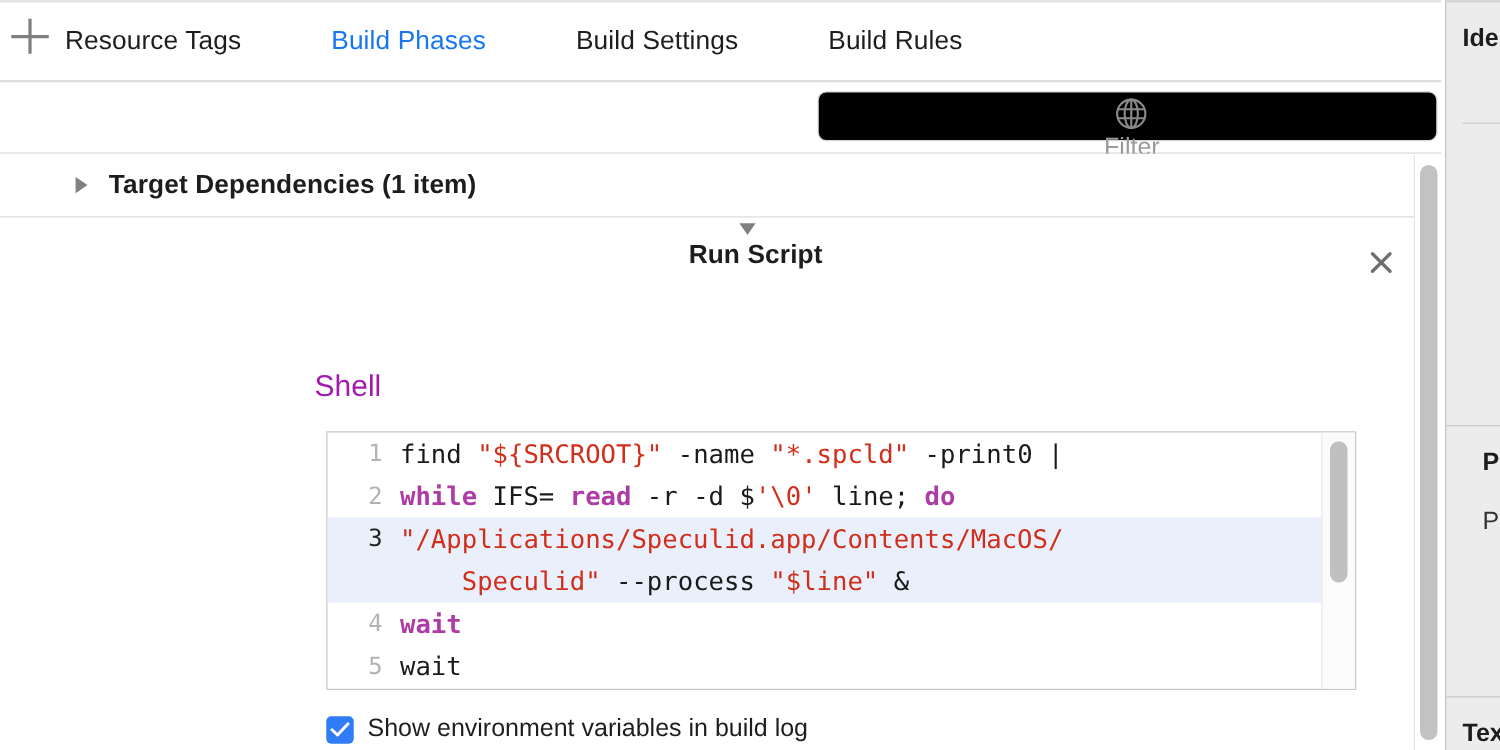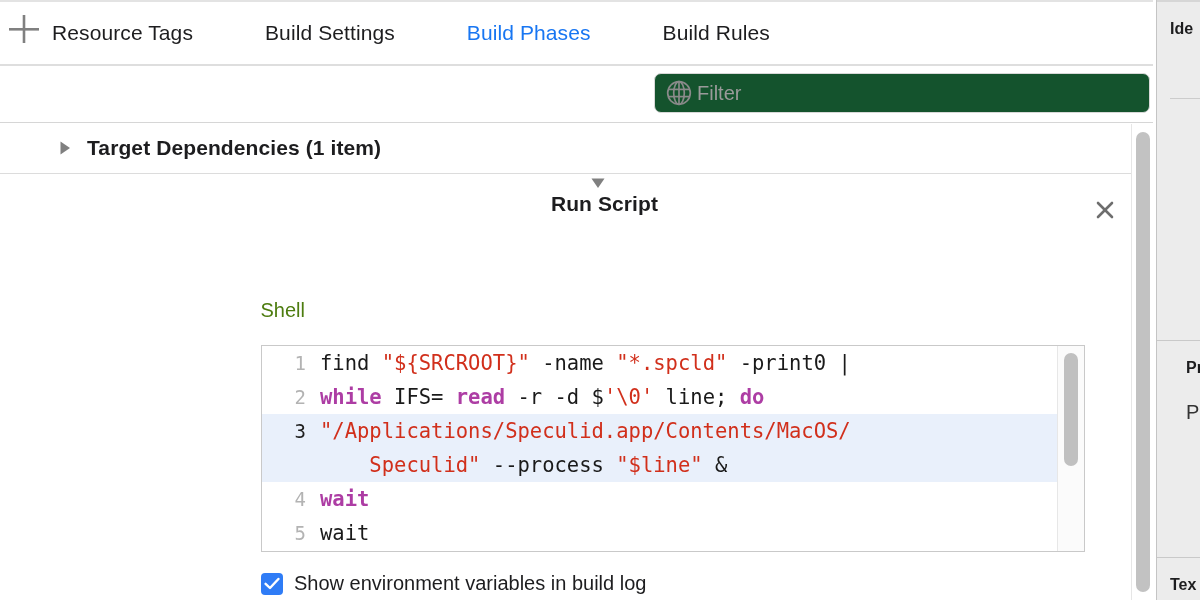--- a/index.html
+++ b/index.html
@@ -73,27 +73,28 @@
     position: absolute;
     left: 4px; top: 9px;
     width: 40px; height: 40px;
     cursor: default;
   }
   .add-btn svg { display: block; }
   .filter-field {
     position: absolute;
     left: 654px; top: 73px;
     width: 496px; height: 40px;
-    background: #14532d;
+    background: #000000;
     border: 1px solid #d8d8d8;
     border-radius: 7px;
     box-sizing: border-box;
     display: flex;
     align-items: center;
     padding-left: 7px;
+    flex-direction: column;
   }
   .globe-icon { flex: 0 0 auto; display: block; margin-right: 1px; }
   .filter-placeholder {
     font-size: 20px;
     color: #9a9a9a;
     line-height: 1;
   }
 
   
   .phase-body {
@@ -146,22 +147,22 @@
     width: 1085px;
     height: 34px;
     display: flex;
     align-items: center;
   }
   .shell-label {
     width: 319px;
     text-align: right;
     padding-right: 14px;
     box-sizing: border-box;
-    font-size: 20px;
-    color: #4d7c0f;
+    font-size: 24px;
+    color: #a21caf;
   }
   .shell-input {
     width: 752px;
     height: 34px;
     border: 1px solid #c6c6c6;
     background: #ffffff;
     box-sizing: border-box;
     display: flex;
     align-items: center;
     padding-left: 8px;
@@ -283,21 +284,21 @@
     overflow: hidden;
   }
   .insp-sec {
     position: relative;
     box-sizing: border-box;
     padding-left: 13px;
     overflow: hidden;
     white-space: nowrap;
   }
   .insp-head {
-    font-size: 16px;
+    font-size: 20px;
     font-weight: bold;
     color: #1d1d1f;
     padding-top: 18px;
   }
   .insp-sub {
     font-size: 20px;
     color: #333;
     padding-top: 24px;
   }
   .insp-sub2 {
@@ -325,22 +326,22 @@
 </head>
 <body>
 
 <div id="root">
 
   <div class="main-col">
 
     <div class="tabbar">
       <div class="tabs" id="tabs-host">
           <div class="tab">Resource Tags</div>
+          <div class="tab active">Build Phases</div>
           <div class="tab">Build Settings</div>
-          <div class="tab active">Build Phases</div>
           <div class="tab">Build Rules</div>
         </div>
     </div>
 
     <div class="toolbar"></div>
 
     <div class="add-btn">
       <svg width="40" height="40" viewBox="0 0 40 40">
         <rect x="5" y="19" width="30" height="2.6" fill="#808080"></rect>
         <rect x="18.7" y="6" width="2.6" height="28" fill="#808080"></rect>

